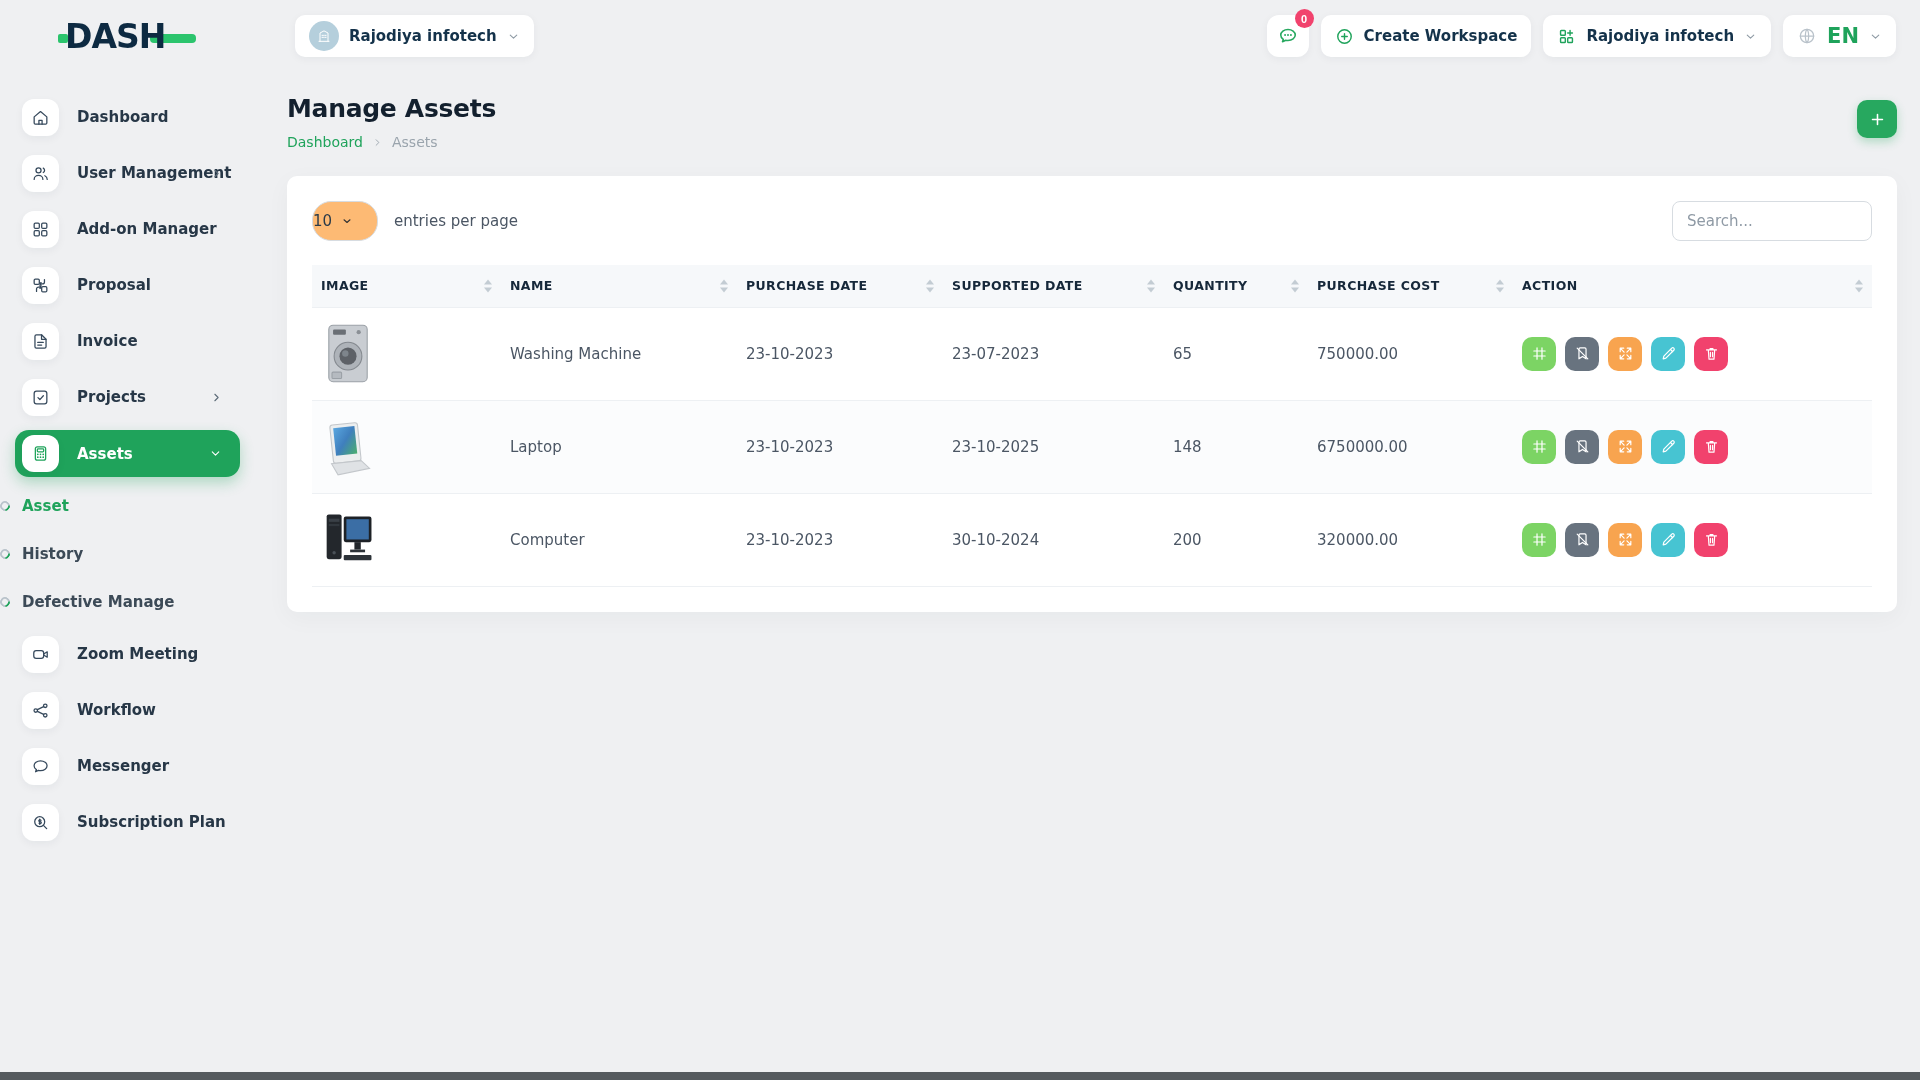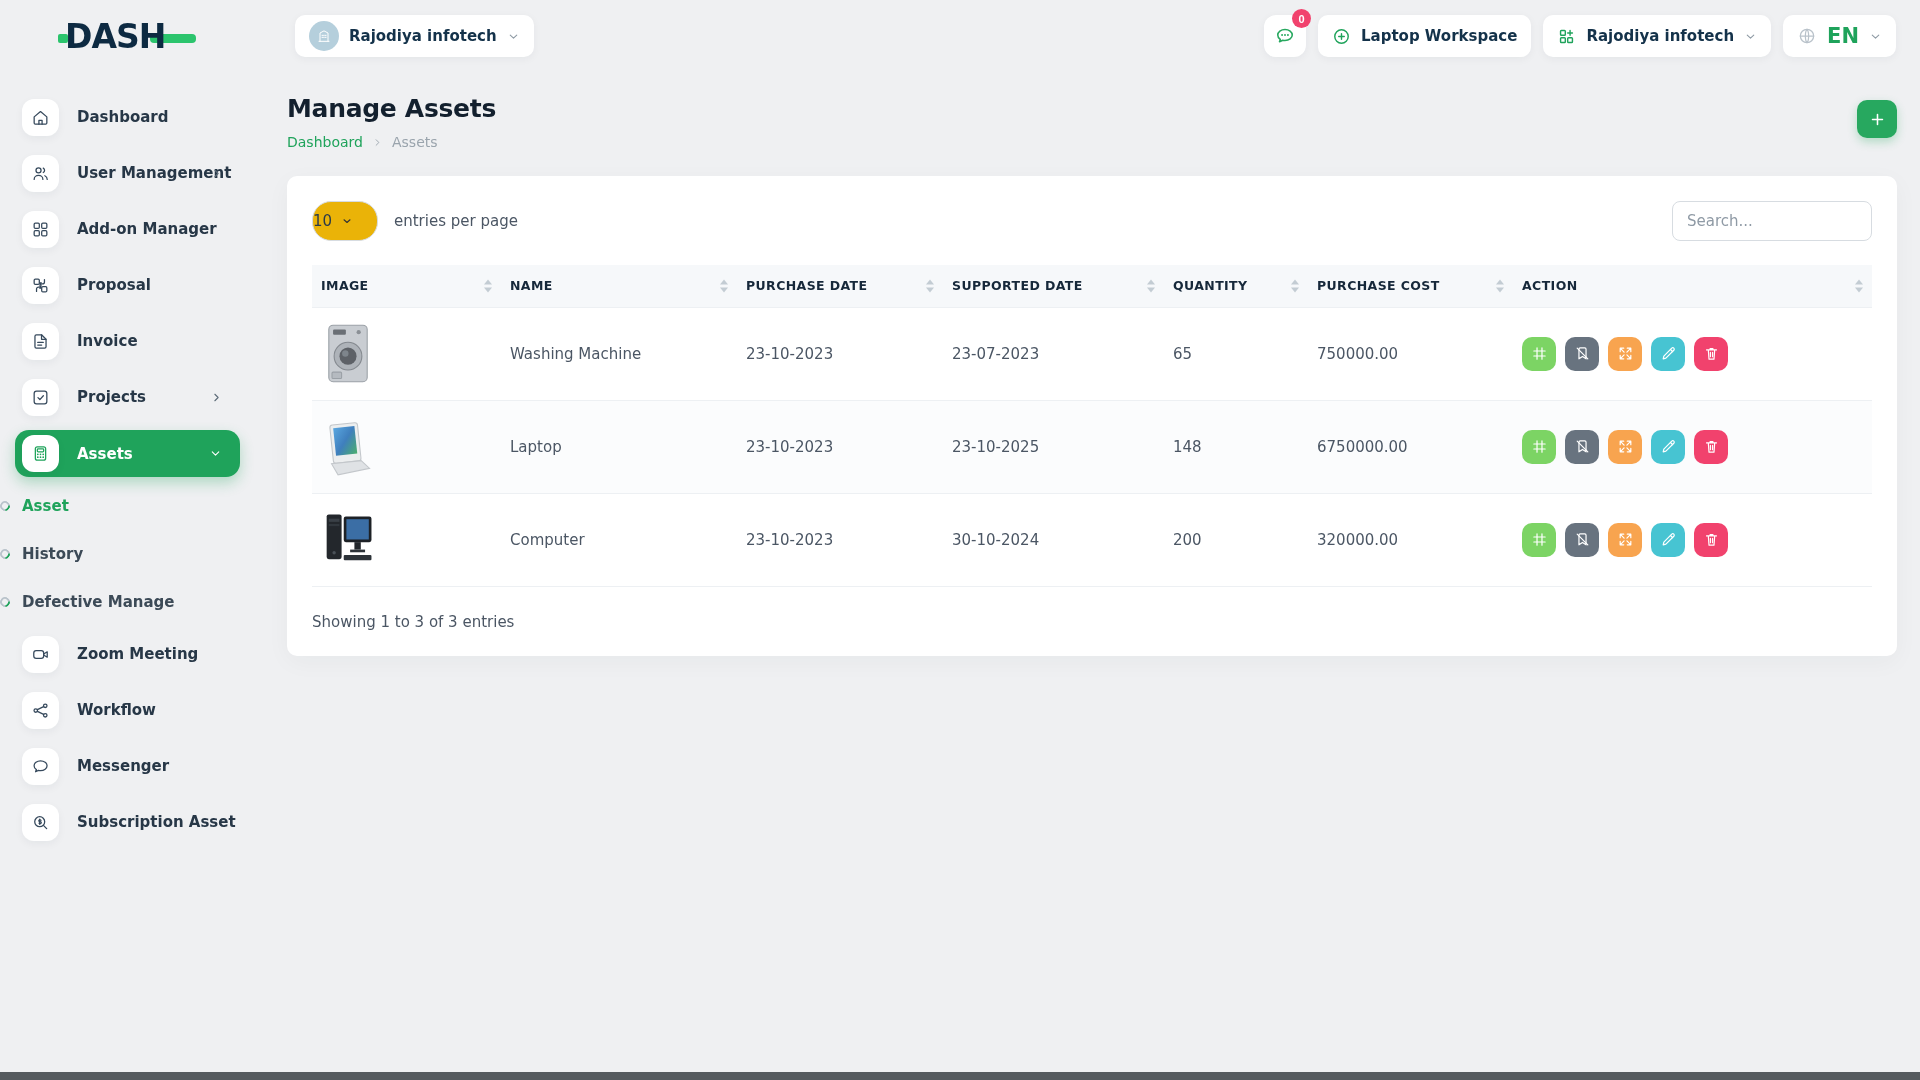--- a/index.html
+++ b/index.html
@@ -66,21 +66,21 @@
   .breadcrumb { display:flex; align-items:center; gap:9px; font-size:14px; }
   .bc-home { color:#1fa35b; cursor:pointer; }
   .bc-sep svg { width:11px; height:11px; stroke:#9aa4ad; fill:none; stroke-width:2; stroke-linecap:round; stroke-linejoin:round; }
   .bc-cur { color:#9aa4ad; }
   .add-btn { width:40px; height:38px; border:none; border-radius:10px; background:#27a85f; color:#fff; cursor:pointer;
              display:flex; align-items:center; justify-content:center; box-shadow:0 4px 10px rgba(39,168,95,.3); margin-top:6px; }
   .add-btn svg { width:17px; height:17px; stroke:#fff; fill:none; stroke-width:2.2; stroke-linecap:round; }
 
   .card { margin-top:26px; background:#fff; border-radius:10px; padding:25px; box-shadow:0 6px 24px rgba(20,40,60,.04); }
   .controls { display:flex; align-items:center; }
-  .select-box { width:66px; height:40px; border:1px solid #d7dce1; border-radius:19px; background:#eab308; display:flex; align-items:center;
+  .select-box { width:66px; height:40px; border:1px solid #d7dce1; border-radius:19px; background:#fdba74; display:flex; align-items:center;
                 justify-content:flex-start; gap:9px; font-size:15px; color:#2b3b49; cursor:pointer; }
   .select-box svg { width:12px; height:12px; stroke:#333; fill:none; stroke-width:2.2; stroke-linecap:round; stroke-linejoin:round; }
   .entries-label { margin-left:16px; font-size:15px; color:#4b5664; }
   .search-input { margin-left:auto; width:200px; height:40px; border:1px solid #d7dce1; border-radius:8px; padding:0 14px;
                   font-size:15px; color:#3c4a57; outline:none; background:#fff; font-family:inherit; }
   .search-input::placeholder { color:#8f9aa5; }
 
   table.assets { width:100%; border-collapse:collapse; table-layout:fixed; margin-top:24px; }
   thead th { background:#f6f8fa; height:42px; text-align:left; font-size:12.5px; font-weight:700; color:#16283a;
              letter-spacing:.4px; padding:0 26px 0 9px; position:relative; cursor:pointer; white-space:nowrap; }
@@ -259,21 +259,21 @@
 
     <div class="nav-item">
       <span class="tile">
         <svg viewBox="0 0 24 24">
             <circle cx="11" cy="11" r="6.3"></circle>
             <path d="M19.8 19.8 16 16"></path>
             <path d="M11 7.6v6.6"></path>
             <path d="M12.7 9.2c-.5-.7-2.3-.8-2.8.2-.5 1 .9 1.4 1.6 1.6.7.2 1.9.6 1.4 1.6-.5 1-2.3.8-2.8.2"></path>
           </svg>
       </span>
-      <span class="nav-label">Subscription Asset</span>
+      <span class="nav-label">Subscription Plan</span>
     </div>
 
 
   </nav>
 </aside>
 
 <header class="topbar">
   <div class="tb-pill">
     <span class="avatar">
       <svg viewBox="0 0 24 24">
@@ -298,21 +298,21 @@
       <span class="badge">0</span>
     </button>
 
     <div class="tb-pill">
       <span class="ico-green">
         <svg viewBox="0 0 24 24">
             <circle cx="12" cy="12" r="8.5"></circle>
             <path d="M12 8.5v7M8.5 12h7"></path>
           </svg>
       </span>
-      <span class="pill-label">Laptop Workspace</span>
+      <span class="pill-label">Create Workspace</span>
     </div>
 
     <div class="tb-pill">
       <span class="ico-green">
         <svg viewBox="0 0 24 24">
             <rect x="4.5" y="4.5" width="6" height="6" rx="1"></rect>
             <rect x="4.5" y="13.5" width="6" height="6" rx="1"></rect>
             <rect x="13.5" y="13.5" width="6" height="6" rx="1"></rect>
             <path d="M16.5 4.5v6M13.5 7.5h6"></path>
           </svg>
@@ -577,18 +577,17 @@
                     <path d="M10.5 10.5v6M13.5 10.5v6"></path>
                   </svg>
                 </button>
             </div>
           </td>
         </tr>
 
       </tbody>
     </table>
 
-    <div class="table-footer">Showing 1 to 3 of 3 entries</div>
   </section>
 
 </main>
 
 <div class="hscrollbar"></div>
 
 </body></html>

